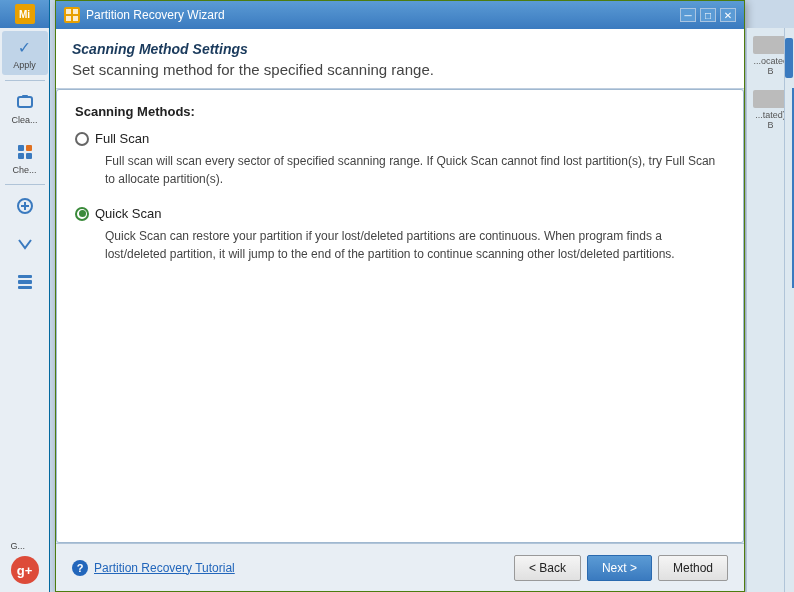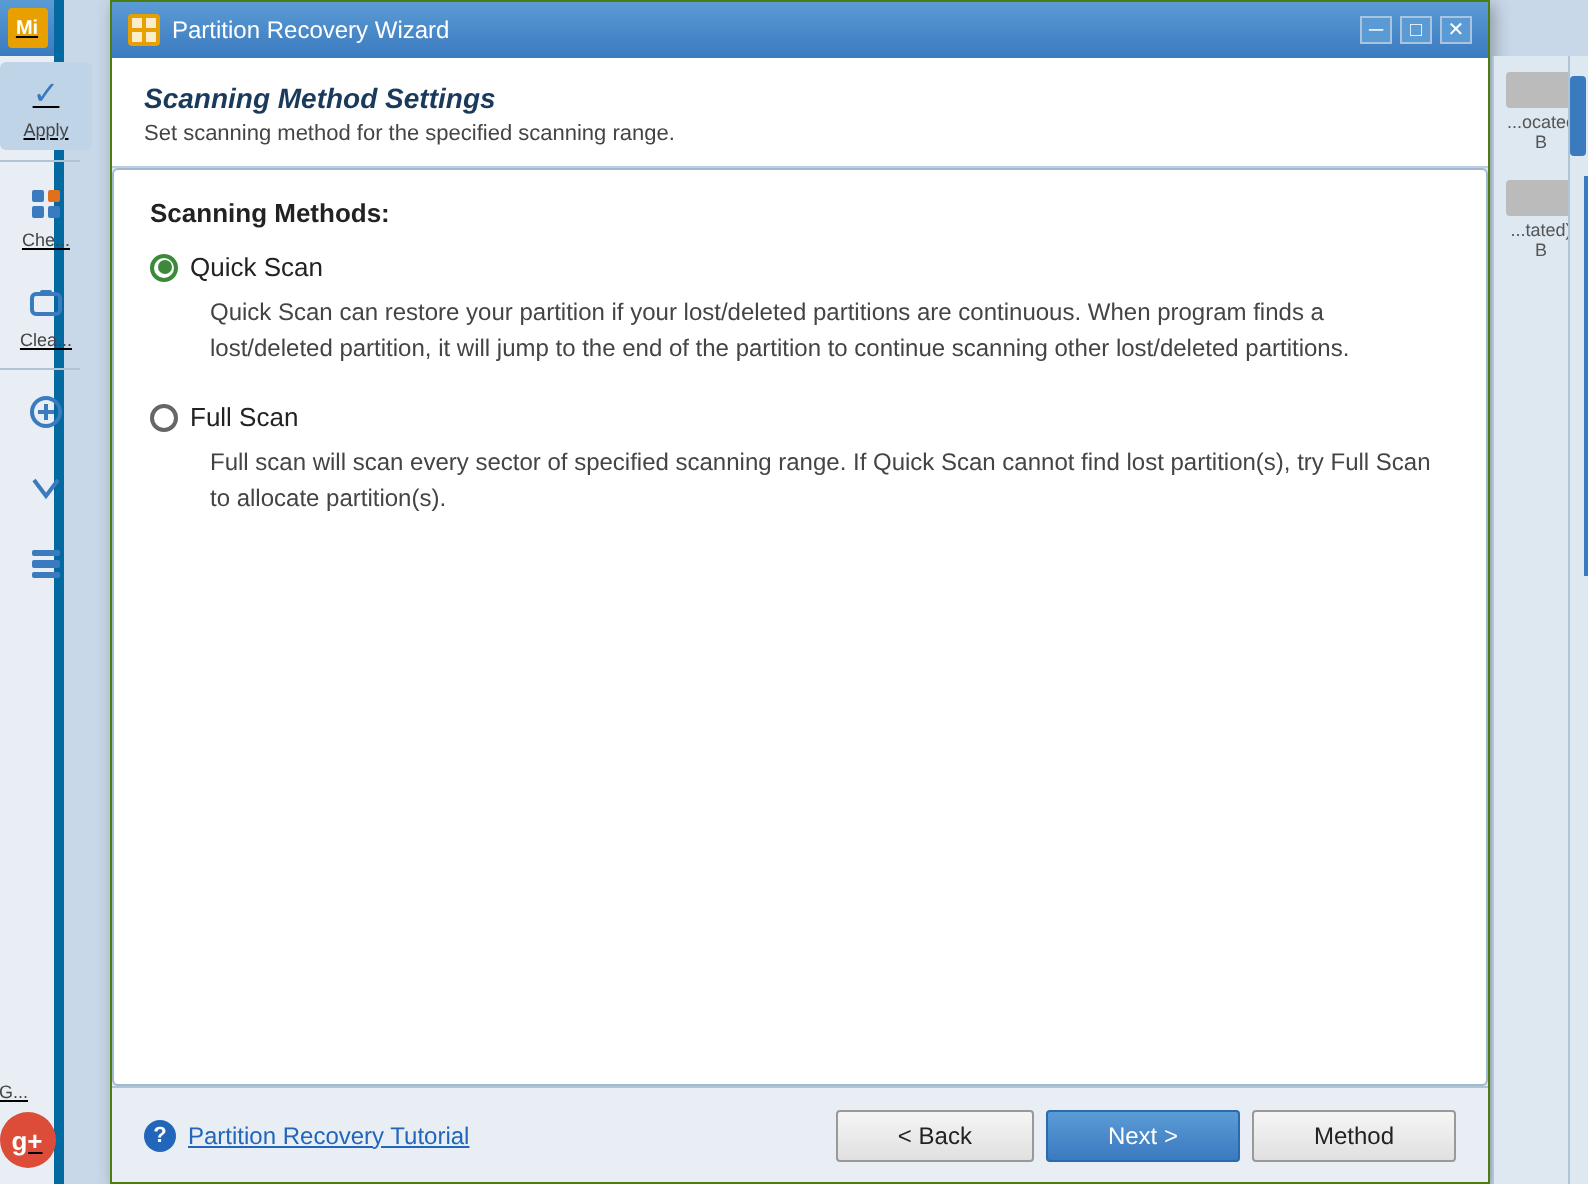--- a/index.html
+++ b/index.html
@@ -71,21 +71,21 @@
       flex-shrink: 0;
     }
     .dialog-header h2 {
       font-size: 14px;
       font-weight: bold;
       color: #1a3a5c;
       margin-bottom: 4px;
       font-style: italic;
     }
     .dialog-header p {
-      font-size: 11px;
+      font-size: 15px;
       color: #444;
     }
 
     
     .dialog-content {
       flex: 1;
       background: #dde8f0;
       overflow: hidden;
     }
 
@@ -167,47 +167,46 @@
       font-size: 11px;
       display: flex; align-items: center; justify-content: center;
       font-weight: bold;
     }
     .footer-buttons {
       margin-left: auto;
       display: flex;
       gap: 6px;
     }
     .footer-btn {
-      padding: 5px 30px;
+      padding: 5px 14px;
       font-size: 12px;
       border: 1px solid #999;
       background: linear-gradient(to bottom, #f5f5f5, #e0e0e0);
       cursor: pointer;
       border-radius: 2px;
       color: #222;
     }
     .footer-btn.primary {
       background: linear-gradient(to bottom, #5b9bd5, #3a7abf);
       color: white;
       border-color: #2a6aaf;
     }
 
     
     .sidebar {
       position: absolute;
       top: 0; left: 0;
-      width: 32px;
+      width: 50px;
       height: 592px;
       background: #e8eef4;
-      border-right: 5px solid #0369a1;
+      border-right: 1px solid #0369a1;
       display: flex;
       flex-direction: column;
       align-items: center;
       padding-top: 0;
-      text-decoration: underline;
     }
     .sidebar-top {
       width: 100%;
       background: linear-gradient(to bottom, #5b9bd5, #3a7abf);
       height: 28px;
       display: flex; align-items: center; justify-content: center;
     }
     .sidebar-app-icon {
       width: 20px; height: 20px;
       background: #e8a000;
@@ -283,37 +282,37 @@
     <div class="sidebar-item-icon">✓</div>
     <div class="sidebar-item-text">Apply</div>
   </div>
 
   <div class="sidebar-divider"></div>
 
 
   <div class="sidebar-item">
     <div class="sidebar-item-icon">
       <svg width="20" height="20" viewBox="0 0 20 20">
+          <rect x="3" y="5" width="14" height="10" rx="2" fill="none" stroke="#3a7abf" stroke-width="2"></rect>
+          <rect x="7" y="3" width="6" height="3" rx="1" fill="#3a7abf"></rect>
+        </svg>
+    </div>
+    <div class="sidebar-item-text">Clea...</div>
+  </div>
+
+  <div class="sidebar-item">
+    <div class="sidebar-item-icon">
+      <svg width="20" height="20" viewBox="0 0 20 20">
           <rect x="3" y="3" width="6" height="6" rx="1" fill="#3a7abf"></rect>
           <rect x="11" y="3" width="6" height="6" rx="1" fill="#e07020"></rect>
           <rect x="3" y="11" width="6" height="6" rx="1" fill="#3a7abf"></rect>
           <rect x="11" y="11" width="6" height="6" rx="1" fill="#3a7abf"></rect>
         </svg>
     </div>
     <div class="sidebar-item-text">Che...</div>
-  </div>
-
-  <div class="sidebar-item">
-    <div class="sidebar-item-icon">
-      <svg width="20" height="20" viewBox="0 0 20 20">
-          <rect x="3" y="5" width="14" height="10" rx="2" fill="none" stroke="#3a7abf" stroke-width="2"></rect>
-          <rect x="7" y="3" width="6" height="3" rx="1" fill="#3a7abf"></rect>
-        </svg>
-    </div>
-    <div class="sidebar-item-text">Clea...</div>
   </div>
 
   <div class="sidebar-divider"></div>
 
   <div class="sidebar-item">
     <div class="sidebar-item-icon">
       <svg width="20" height="20" viewBox="0 0 20 20">
           <circle cx="10" cy="10" r="7" fill="none" stroke="#3a7abf" stroke-width="2"></circle>
           <line x1="6" y1="10" x2="14" y2="10" stroke="#3a7abf" stroke-width="2"></line>
           <line x1="10" y1="6" x2="10" y2="14" stroke="#3a7abf" stroke-width="2"></line>
@@ -368,33 +367,33 @@
     <h2>Scanning Method Settings</h2>
     <p>Set scanning method for the specified scanning range.</p>
   </div>
 
   <div class="dialog-content">
     <div class="scan-methods-box">
       <div class="scan-methods-title">Scanning Methods:</div>
 
       <div class="radio-option">
         <label class="radio-label">
+          <div class="radio-circle"></div>
+          <span>Full Scan</span>
+        </label>
+        <div class="radio-desc">Full scan will scan every sector of specified scanning range. If Quick Scan cannot find lost partition(s), try Full Scan to allocate partition(s).</div>
+      </div>
+
+      <div class="radio-option">
+        <label class="radio-label">
           <div class="radio-circle selected"></div>
           <span>Quick Scan</span>
         </label>
         <div class="radio-desc">Quick Scan can restore your partition if your lost/deleted partitions are continuous. When program finds a lost/deleted partition, it will jump to the end of the partition to continue scanning other lost/deleted partitions.</div>
       </div>
-
-      <div class="radio-option">
-        <label class="radio-label">
-          <div class="radio-circle"></div>
-          <span>Full Scan</span>
-        </label>
-        <div class="radio-desc">Full scan will scan every sector of specified scanning range. If Quick Scan cannot find lost partition(s), try Full Scan to allocate partition(s).</div>
-      </div>
     </div>
   </div>
 
   <div class="dialog-footer">
     <div class="footer-link">
       <div class="footer-link-icon">?</div>
       <span>Partition Recovery Tutorial</span>
     </div>
     <div class="footer-buttons">
       <button class="footer-btn">&lt; Back</button>

